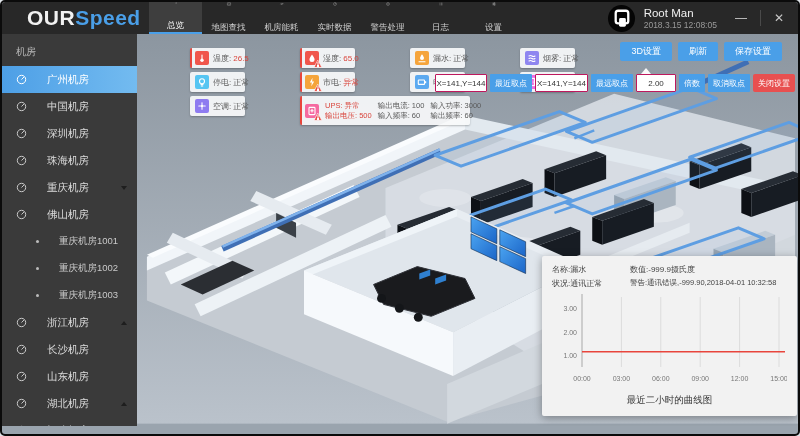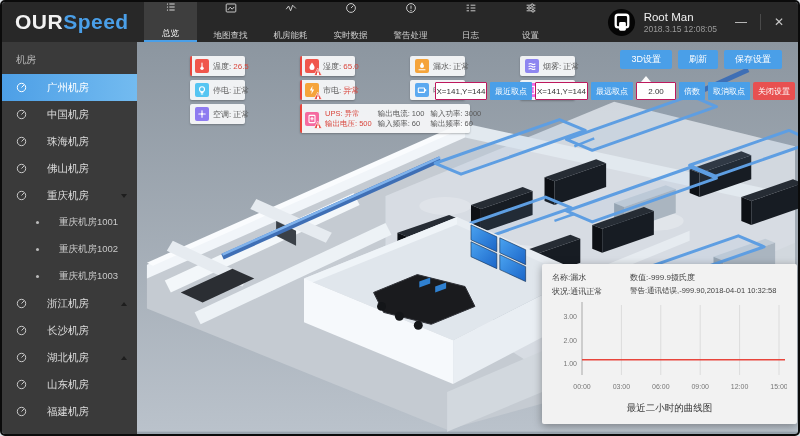--- a/index.html
+++ b/index.html
@@ -1,26 +1,26 @@
 <!DOCTYPE html>
 <html><head>
 <meta charset="utf-8">
 <style>
   html,body{margin:0;padding:0;background:#dfe3e8;font-family:"Liberation Sans",sans-serif;}
   *{box-sizing:border-box;}
   .window{width:800px;height:436px;border:2px solid #0b0b0b;border-radius:5px;overflow:hidden;
           position:relative;background:#9aa4ae;}
   
-  .topbar{height:40px;background:#282828;display:flex;align-items:stretch;}
+  .topbar{height:32px;background:#282828;display:flex;align-items:stretch;padding-left:12px;}
   .brand{flex:0 0 135px;display:flex;align-items:center;padding-left:13px;font-size:21px;
          font-weight:bold;letter-spacing:.5px;}
   .brand .b1{color:#f2f2f2;}
   .brand .b2{color:#4a9fe8;}
   .tab{width:53px;display:flex;flex-direction:column;align-items:center;justify-content:center;
-       gap:16px;cursor:pointer;color:#cfcfcf;font-size:8.5px;position:relative;margin-left:7px;}
+       gap:16px;cursor:pointer;color:#cfcfcf;font-size:8.5px;position:relative;}
   .tab svg{width:14px;height:14px;stroke:#cfcfcf;fill:none;stroke-width:1.2;}
   .tab.active{background:#3e3e3e;color:#fff;border-bottom:2px solid #4a9fe8;}
   .tab.active svg{stroke:#fff;}
   .userblock{margin-left:auto;display:flex;align-items:center;gap:8px;}
   .logo-circle{width:29px;height:29px;}
   .user-meta{display:flex;flex-direction:column;line-height:1.25;}
   .user-name{color:#f0f0f0;font-size:11.5px;}
   .user-time{color:#9a9a9a;font-size:8.5px;}
   .winctrl{display:flex;align-items:center;gap:13px;margin:0 14px 0 18px;}
   .winctrl .sep{width:1px;height:16px;background:#4a4a4a;}
@@ -191,36 +191,43 @@
             <circle cx="5.5" cy="5.5" r="4.2" fill="none" stroke="#c8c8c8" stroke-width="1"></circle>
             <line x1="5.5" y1="5.5" x2="8.2" y2="2.8" stroke="#c8c8c8" stroke-width="1"></line>
           </svg>
         <span>中国机房</span>
       </div>
       <div class="side-item">
         <svg viewBox="0 0 11 11">
             <circle cx="5.5" cy="5.5" r="4.2" fill="none" stroke="#c8c8c8" stroke-width="1"></circle>
             <line x1="5.5" y1="5.5" x2="8.2" y2="2.8" stroke="#c8c8c8" stroke-width="1"></line>
           </svg>
+        <span>深圳机房</span>
+      </div>
+      <div class="side-item">
+        <svg viewBox="0 0 11 11">
+            <circle cx="5.5" cy="5.5" r="4.2" fill="none" stroke="#c8c8c8" stroke-width="1"></circle>
+            <line x1="5.5" y1="5.5" x2="8.2" y2="2.8" stroke="#c8c8c8" stroke-width="1"></line>
+          </svg>
         <span>珠海机房</span>
-      </div>
-      <div class="side-item">
-        <svg viewBox="0 0 11 11">
-            <circle cx="5.5" cy="5.5" r="4.2" fill="none" stroke="#c8c8c8" stroke-width="1"></circle>
-            <line x1="5.5" y1="5.5" x2="8.2" y2="2.8" stroke="#c8c8c8" stroke-width="1"></line>
-          </svg>
-        <span>佛山机房</span>
       </div>
       <div class="side-item">
         <svg viewBox="0 0 11 11">
             <circle cx="5.5" cy="5.5" r="4.2" fill="none" stroke="#c8c8c8" stroke-width="1"></circle>
             <line x1="5.5" y1="5.5" x2="8.2" y2="2.8" stroke="#c8c8c8" stroke-width="1"></line>
           </svg>
         <span>重庆机房</span>
         <span class="caret down"></span>
+      </div>
+      <div class="side-item">
+        <svg viewBox="0 0 11 11">
+            <circle cx="5.5" cy="5.5" r="4.2" fill="none" stroke="#c8c8c8" stroke-width="1"></circle>
+            <line x1="5.5" y1="5.5" x2="8.2" y2="2.8" stroke="#c8c8c8" stroke-width="1"></line>
+          </svg>
+        <span>佛山机房</span>
       </div>
       <div class="side-item sub">
         <span class="dot"></span>
         <span>重庆机房1001</span>
       </div>
       <div class="side-item sub">
         <span class="dot"></span>
         <span>重庆机房1002</span>
       </div>
       <div class="side-item sub">
@@ -240,29 +247,29 @@
             <circle cx="5.5" cy="5.5" r="4.2" fill="none" stroke="#c8c8c8" stroke-width="1"></circle>
             <line x1="5.5" y1="5.5" x2="8.2" y2="2.8" stroke="#c8c8c8" stroke-width="1"></line>
           </svg>
         <span>长沙机房</span>
       </div>
       <div class="side-item">
         <svg viewBox="0 0 11 11">
             <circle cx="5.5" cy="5.5" r="4.2" fill="none" stroke="#c8c8c8" stroke-width="1"></circle>
             <line x1="5.5" y1="5.5" x2="8.2" y2="2.8" stroke="#c8c8c8" stroke-width="1"></line>
           </svg>
+        <span>山东机房</span>
+      </div>
+      <div class="side-item">
+        <svg viewBox="0 0 11 11">
+            <circle cx="5.5" cy="5.5" r="4.2" fill="none" stroke="#c8c8c8" stroke-width="1"></circle>
+            <line x1="5.5" y1="5.5" x2="8.2" y2="2.8" stroke="#c8c8c8" stroke-width="1"></line>
+          </svg>
         <span>湖北机房</span>
         <span class="caret up"></span>
-      </div>
-      <div class="side-item">
-        <svg viewBox="0 0 11 11">
-            <circle cx="5.5" cy="5.5" r="4.2" fill="none" stroke="#c8c8c8" stroke-width="1"></circle>
-            <line x1="5.5" y1="5.5" x2="8.2" y2="2.8" stroke="#c8c8c8" stroke-width="1"></line>
-          </svg>
-        <span>山东机房</span>
       </div>
       <div class="side-item">
         <svg viewBox="0 0 11 11">
             <circle cx="5.5" cy="5.5" r="4.2" fill="none" stroke="#c8c8c8" stroke-width="1"></circle>
             <line x1="5.5" y1="5.5" x2="8.2" y2="2.8" stroke="#c8c8c8" stroke-width="1"></line>
           </svg>
         <span>福建机房</span>
       </div>
     </div>
 

